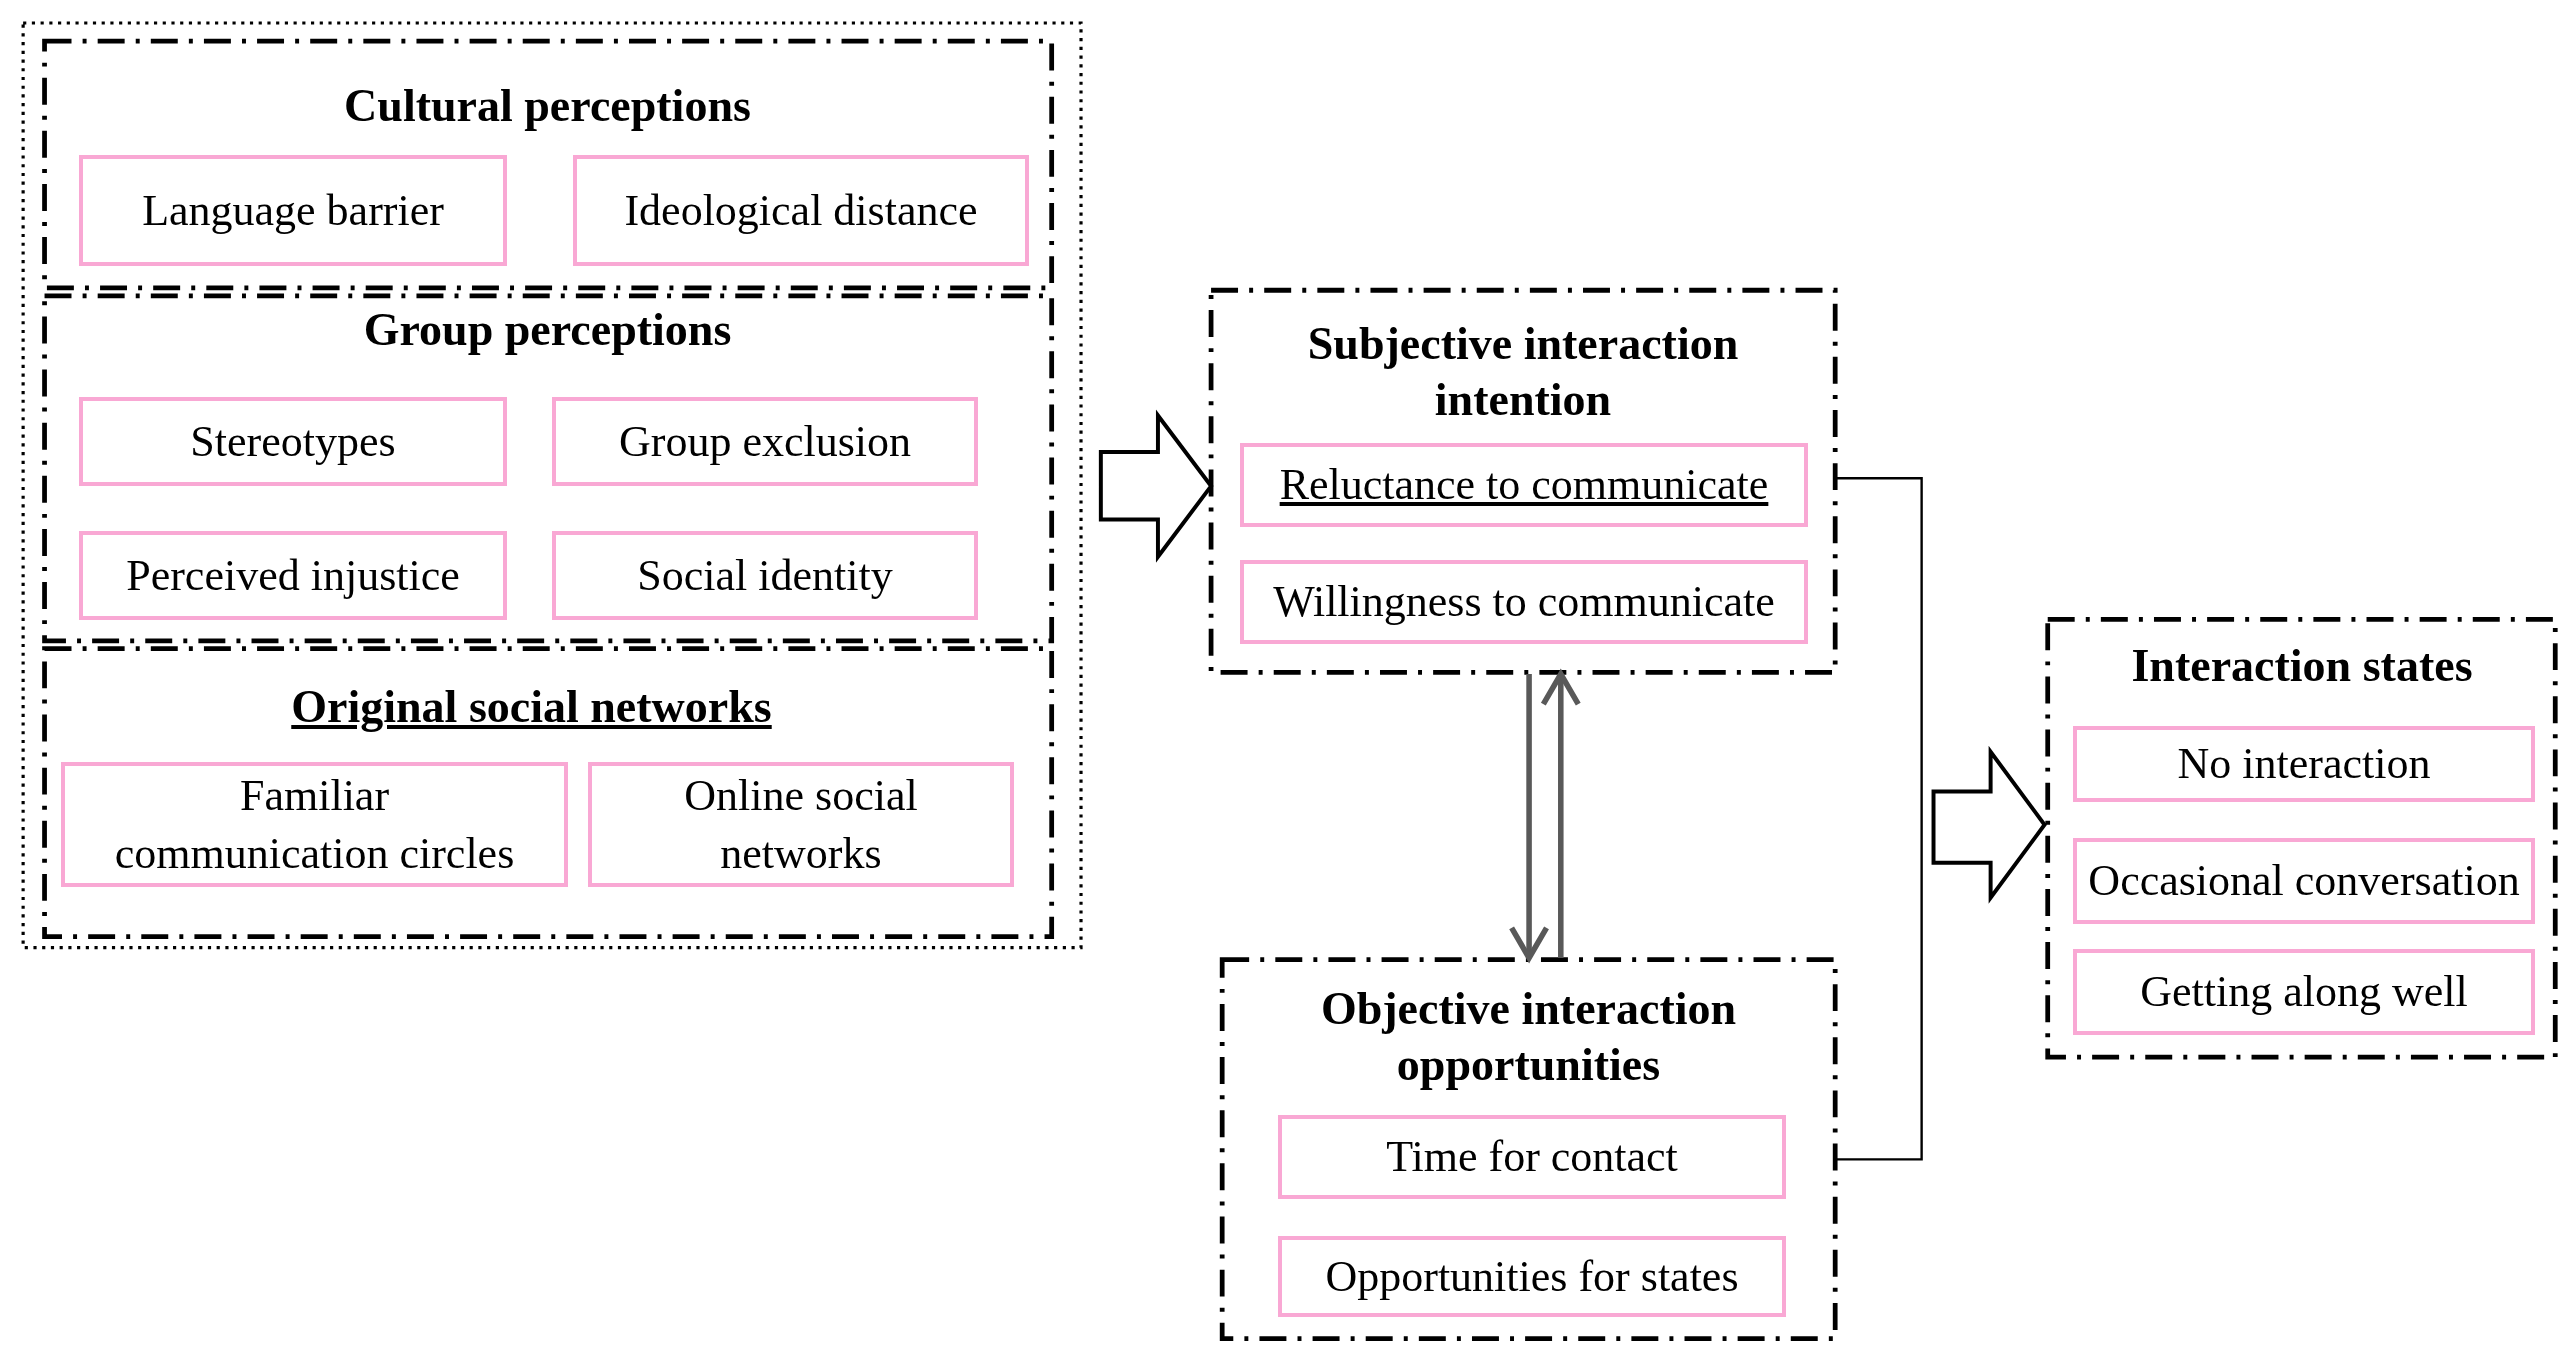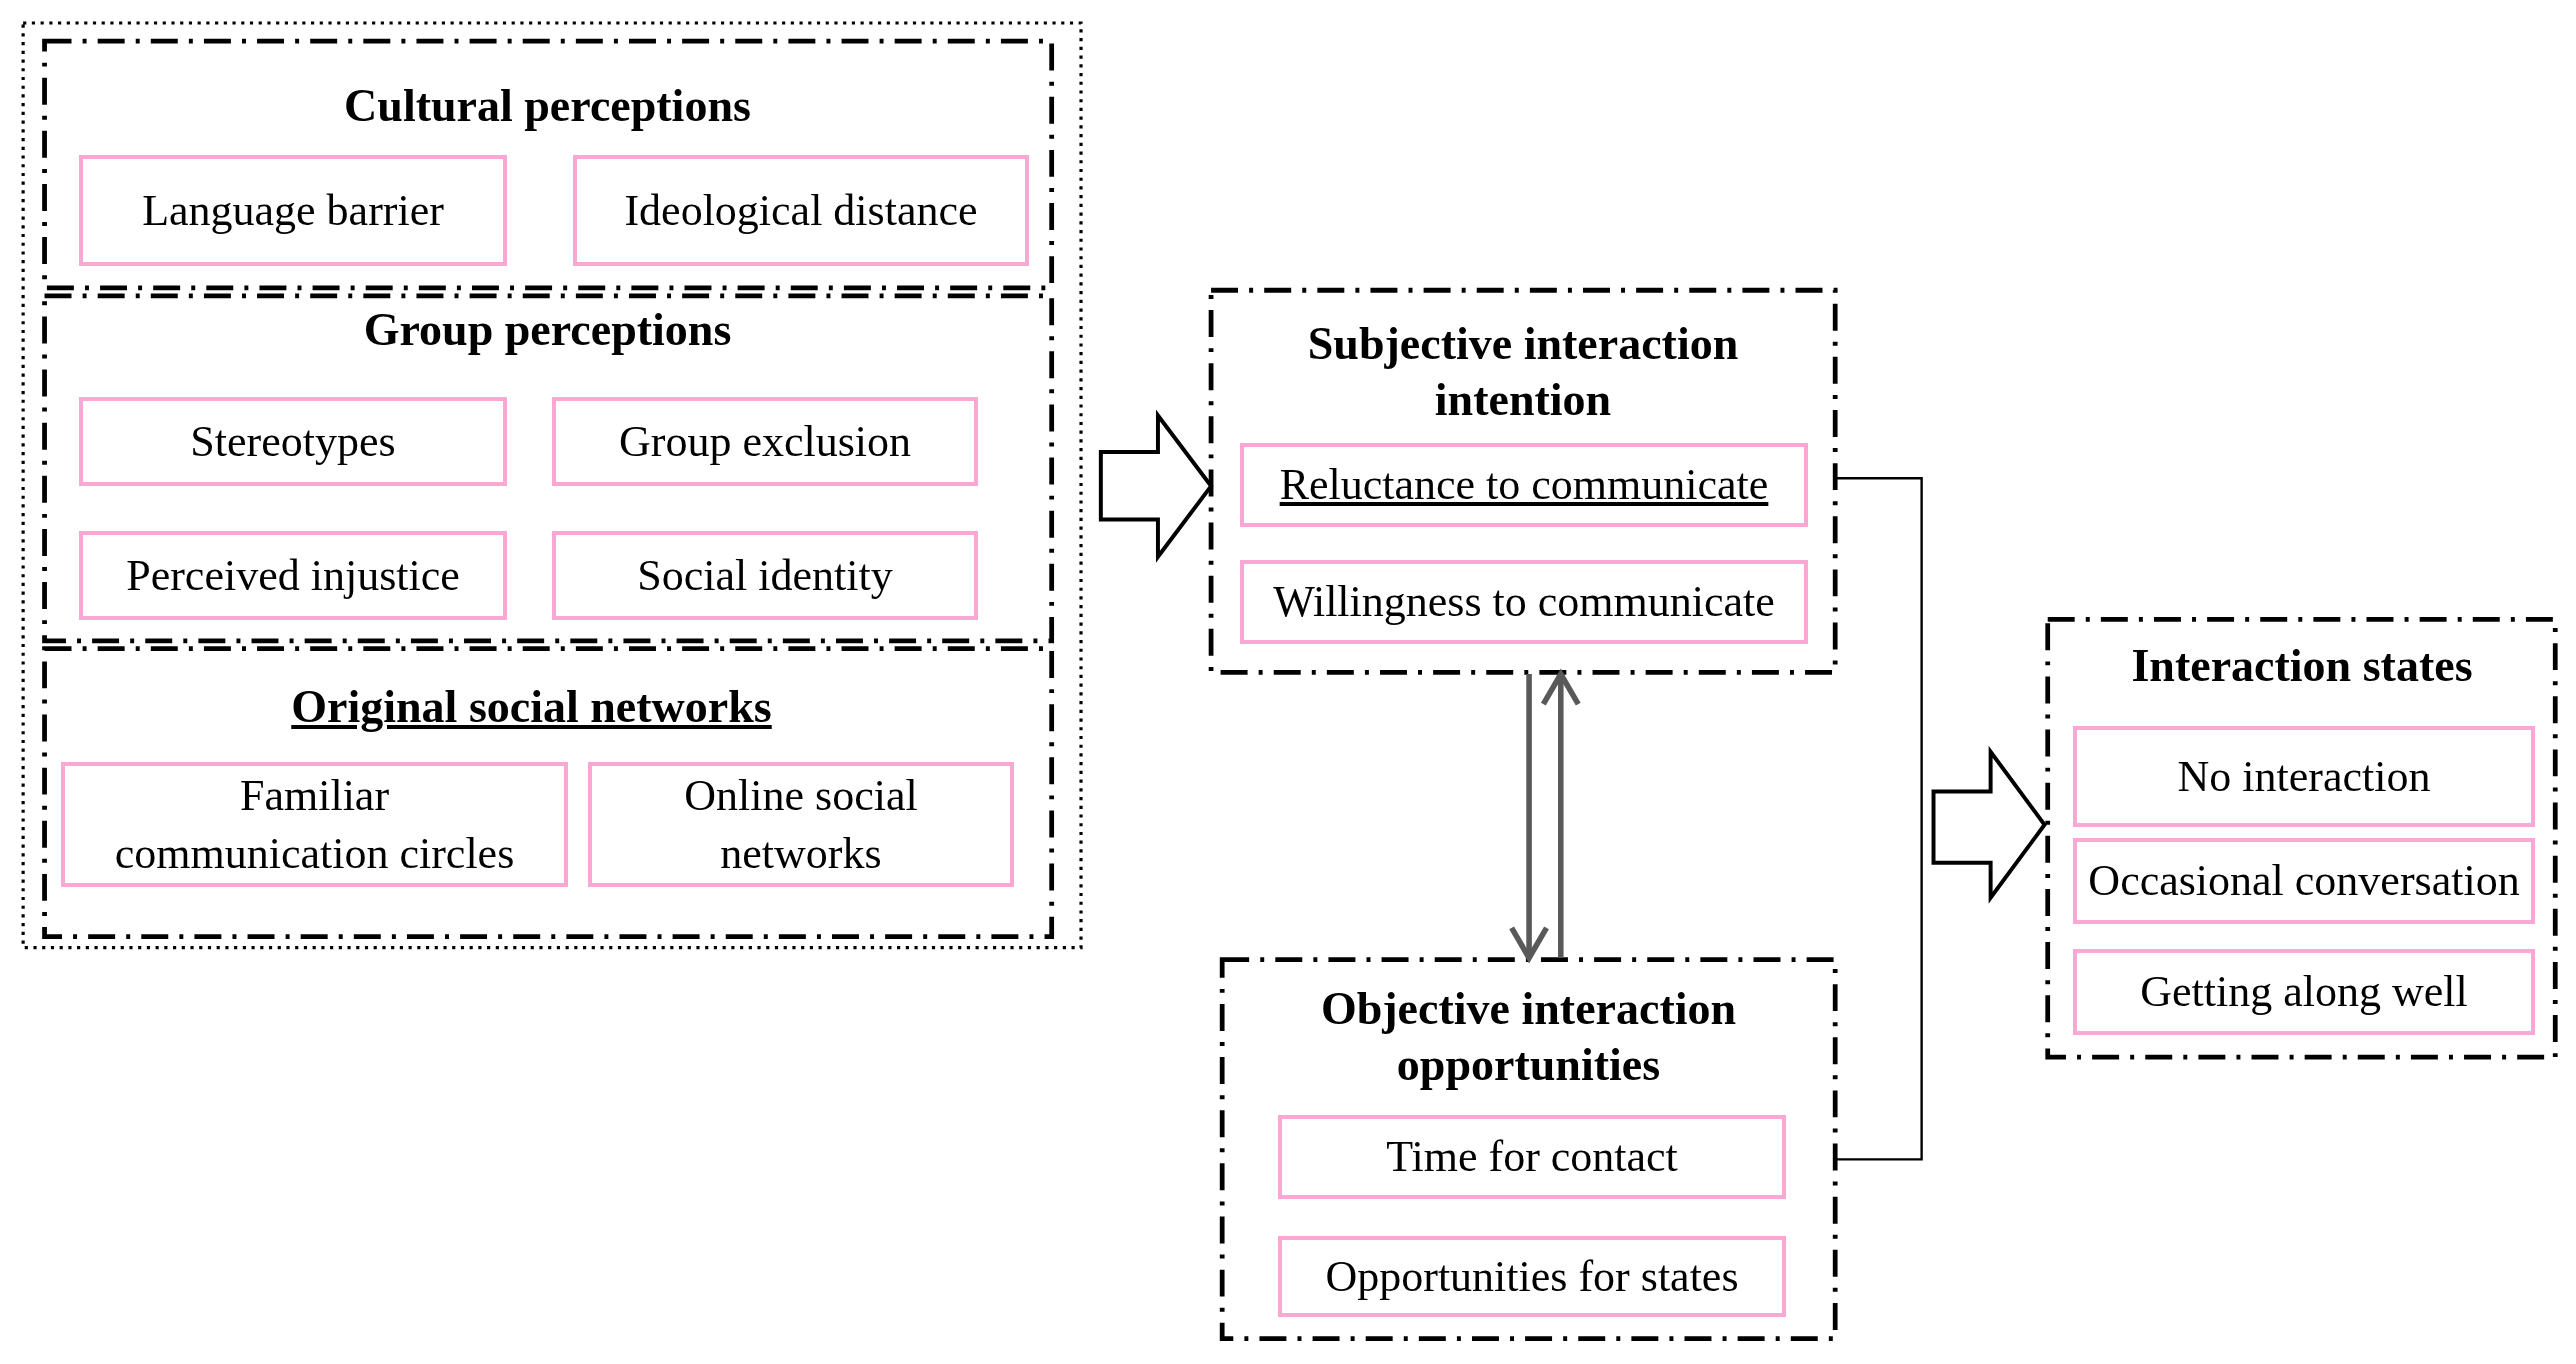--- a/index.html
+++ b/index.html
@@ -84,18 +84,18 @@
 intention</div>
   <div class="box" style="left:1240px; top:443px; width:568px; height:84px;text-decoration:underline;">Reluctance to communicate</div>
   <div class="box" style="left:1240px; top:560px; width:568px; height:84px;">Willingness to communicate</div>
 
   <div class="title" style="left:1222px; top:981px; width:613px;">Objective interaction
 opportunities</div>
   <div class="box" style="left:1278px; top:1115px; width:508px; height:84px;">Time for contact</div>
   <div class="box" style="left:1278px; top:1236px; width:508px; height:81px;">Opportunities for states</div>
 
   <div class="title" style="left:2048px; top:638px; width:508px;">Interaction states</div>
-  <div class="box" style="left:2073px; top:726px; width:462px; height:101px;">No interaction</div>
+  <div class="box" style="left:2073px; top:726px; width:462px; height:76px;">No interaction</div>
   <div class="box" style="left:2073px; top:838px; width:462px; height:86px;">Occasional conversation</div>
   <div class="box" style="left:2073px; top:949px; width:462px; height:86px;">Getting along well</div>
 
 </div>
 
 
 </body></html>

